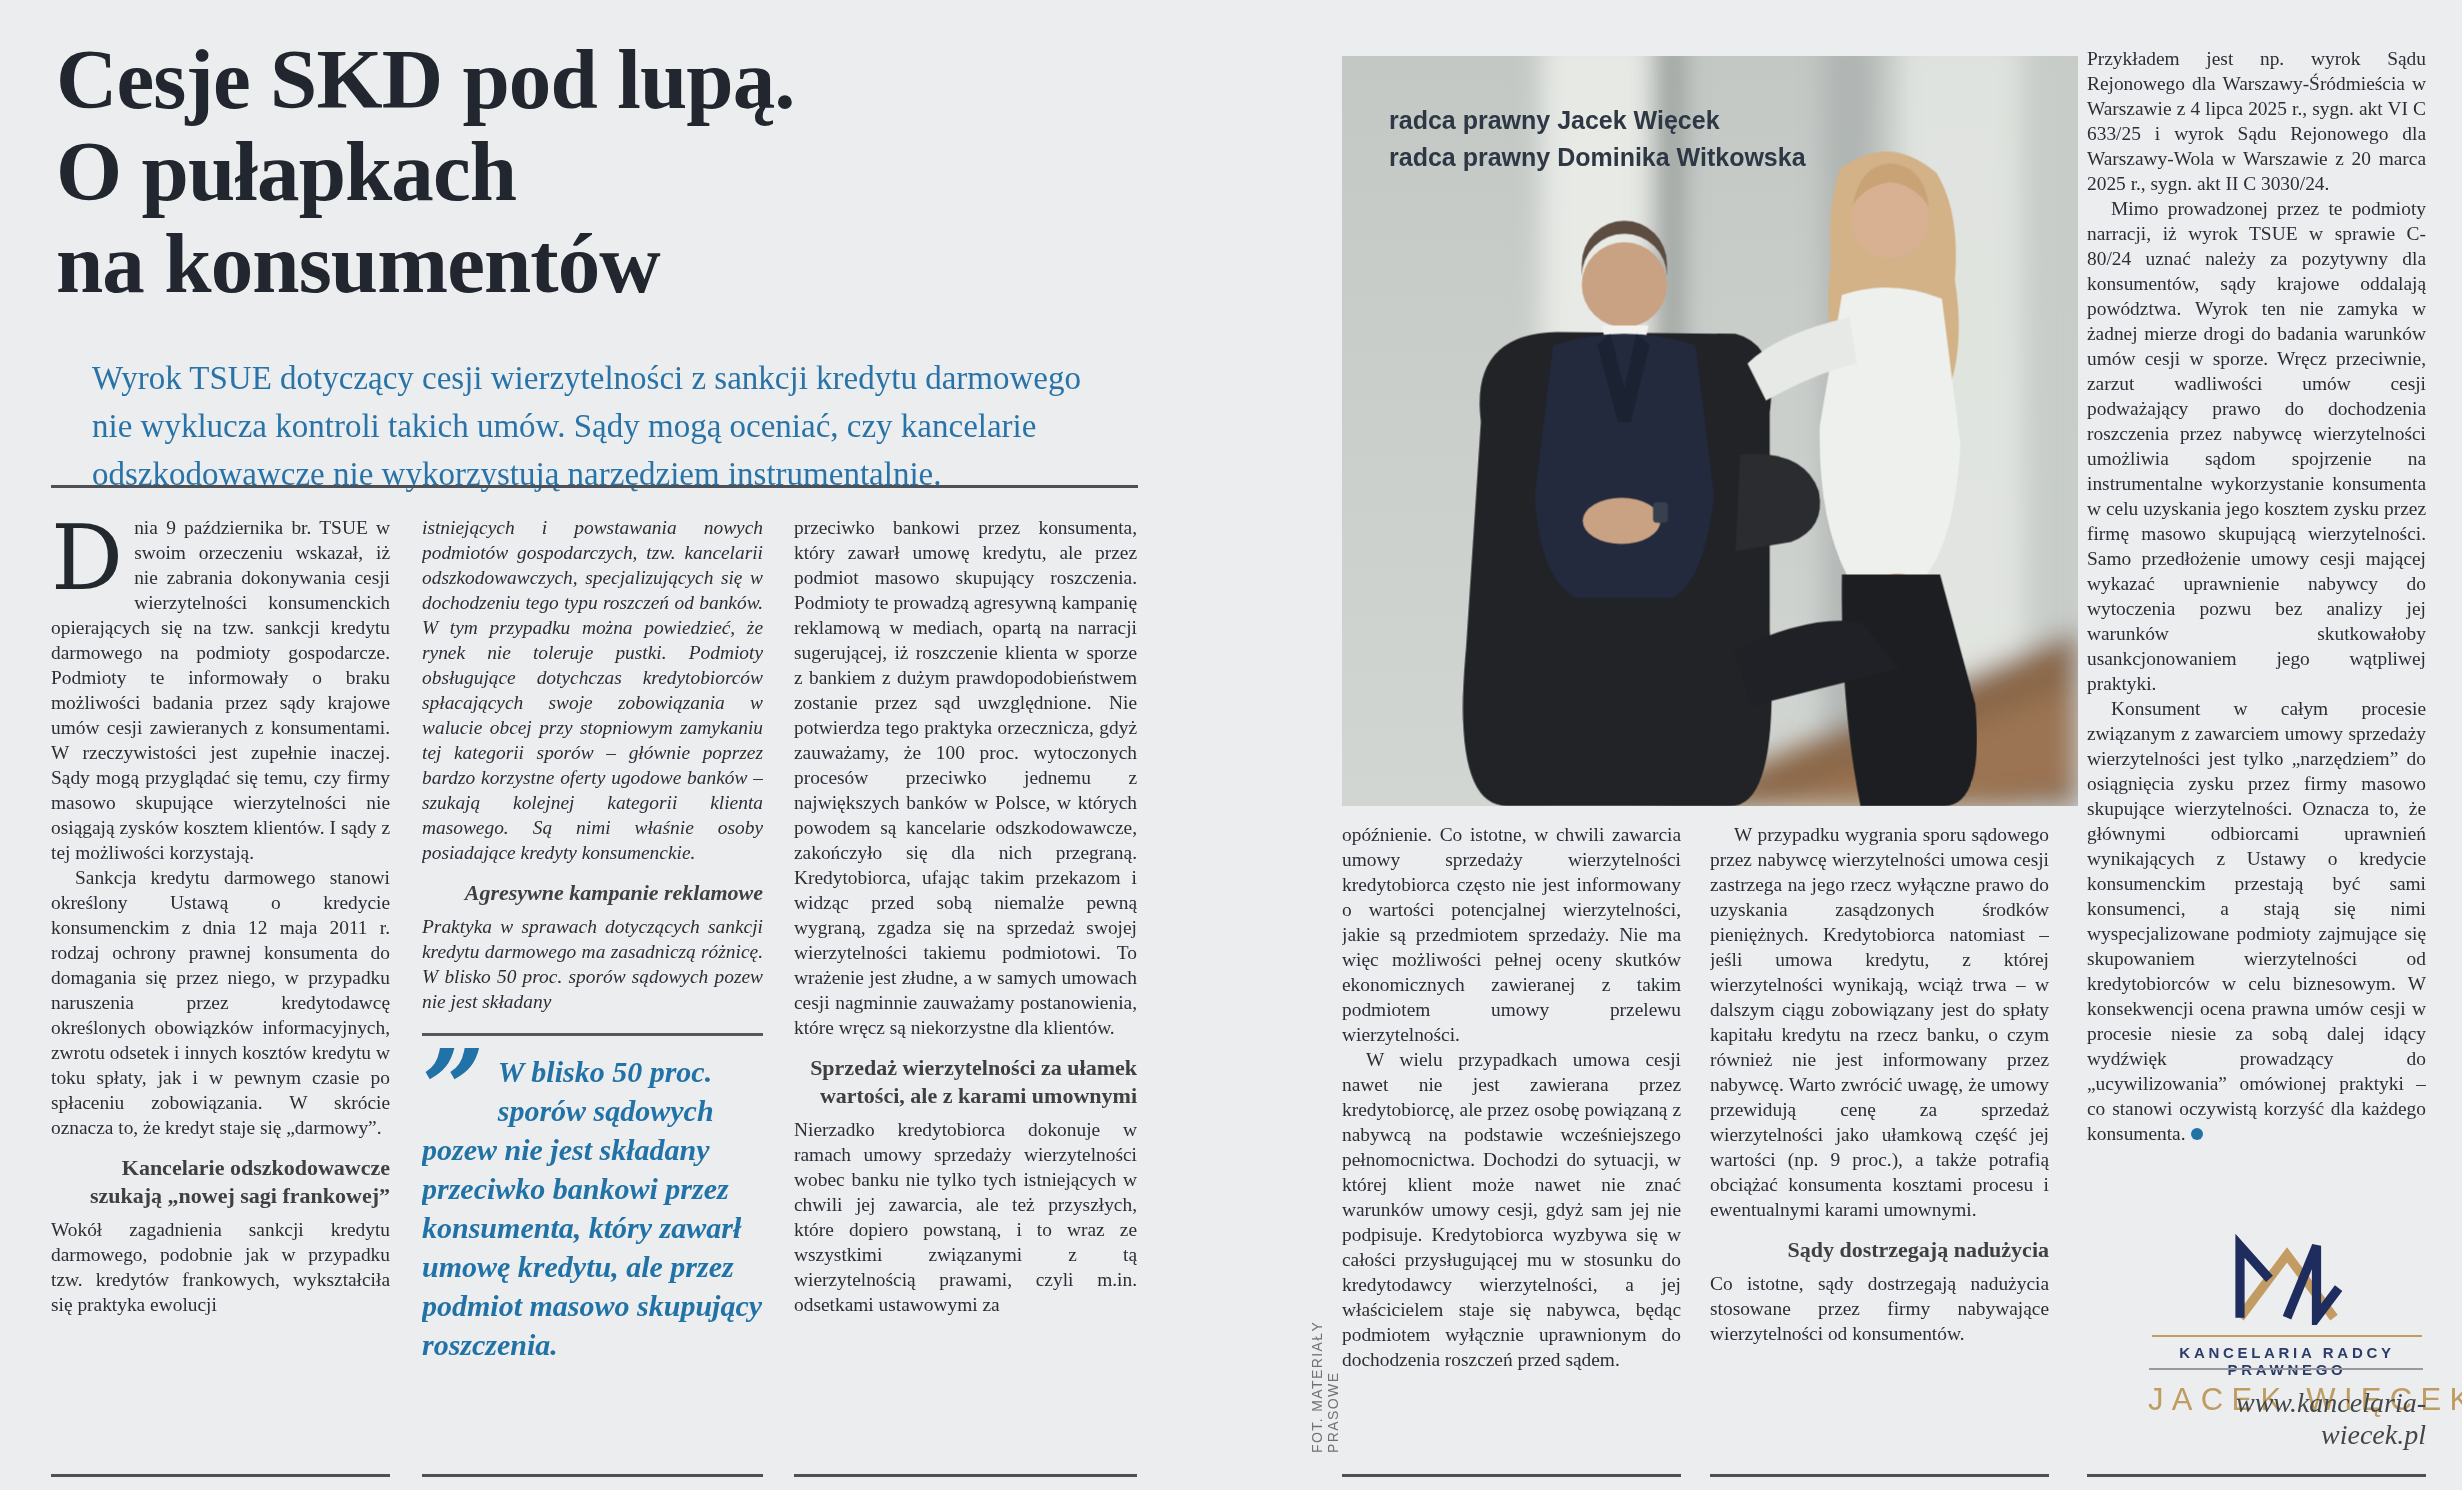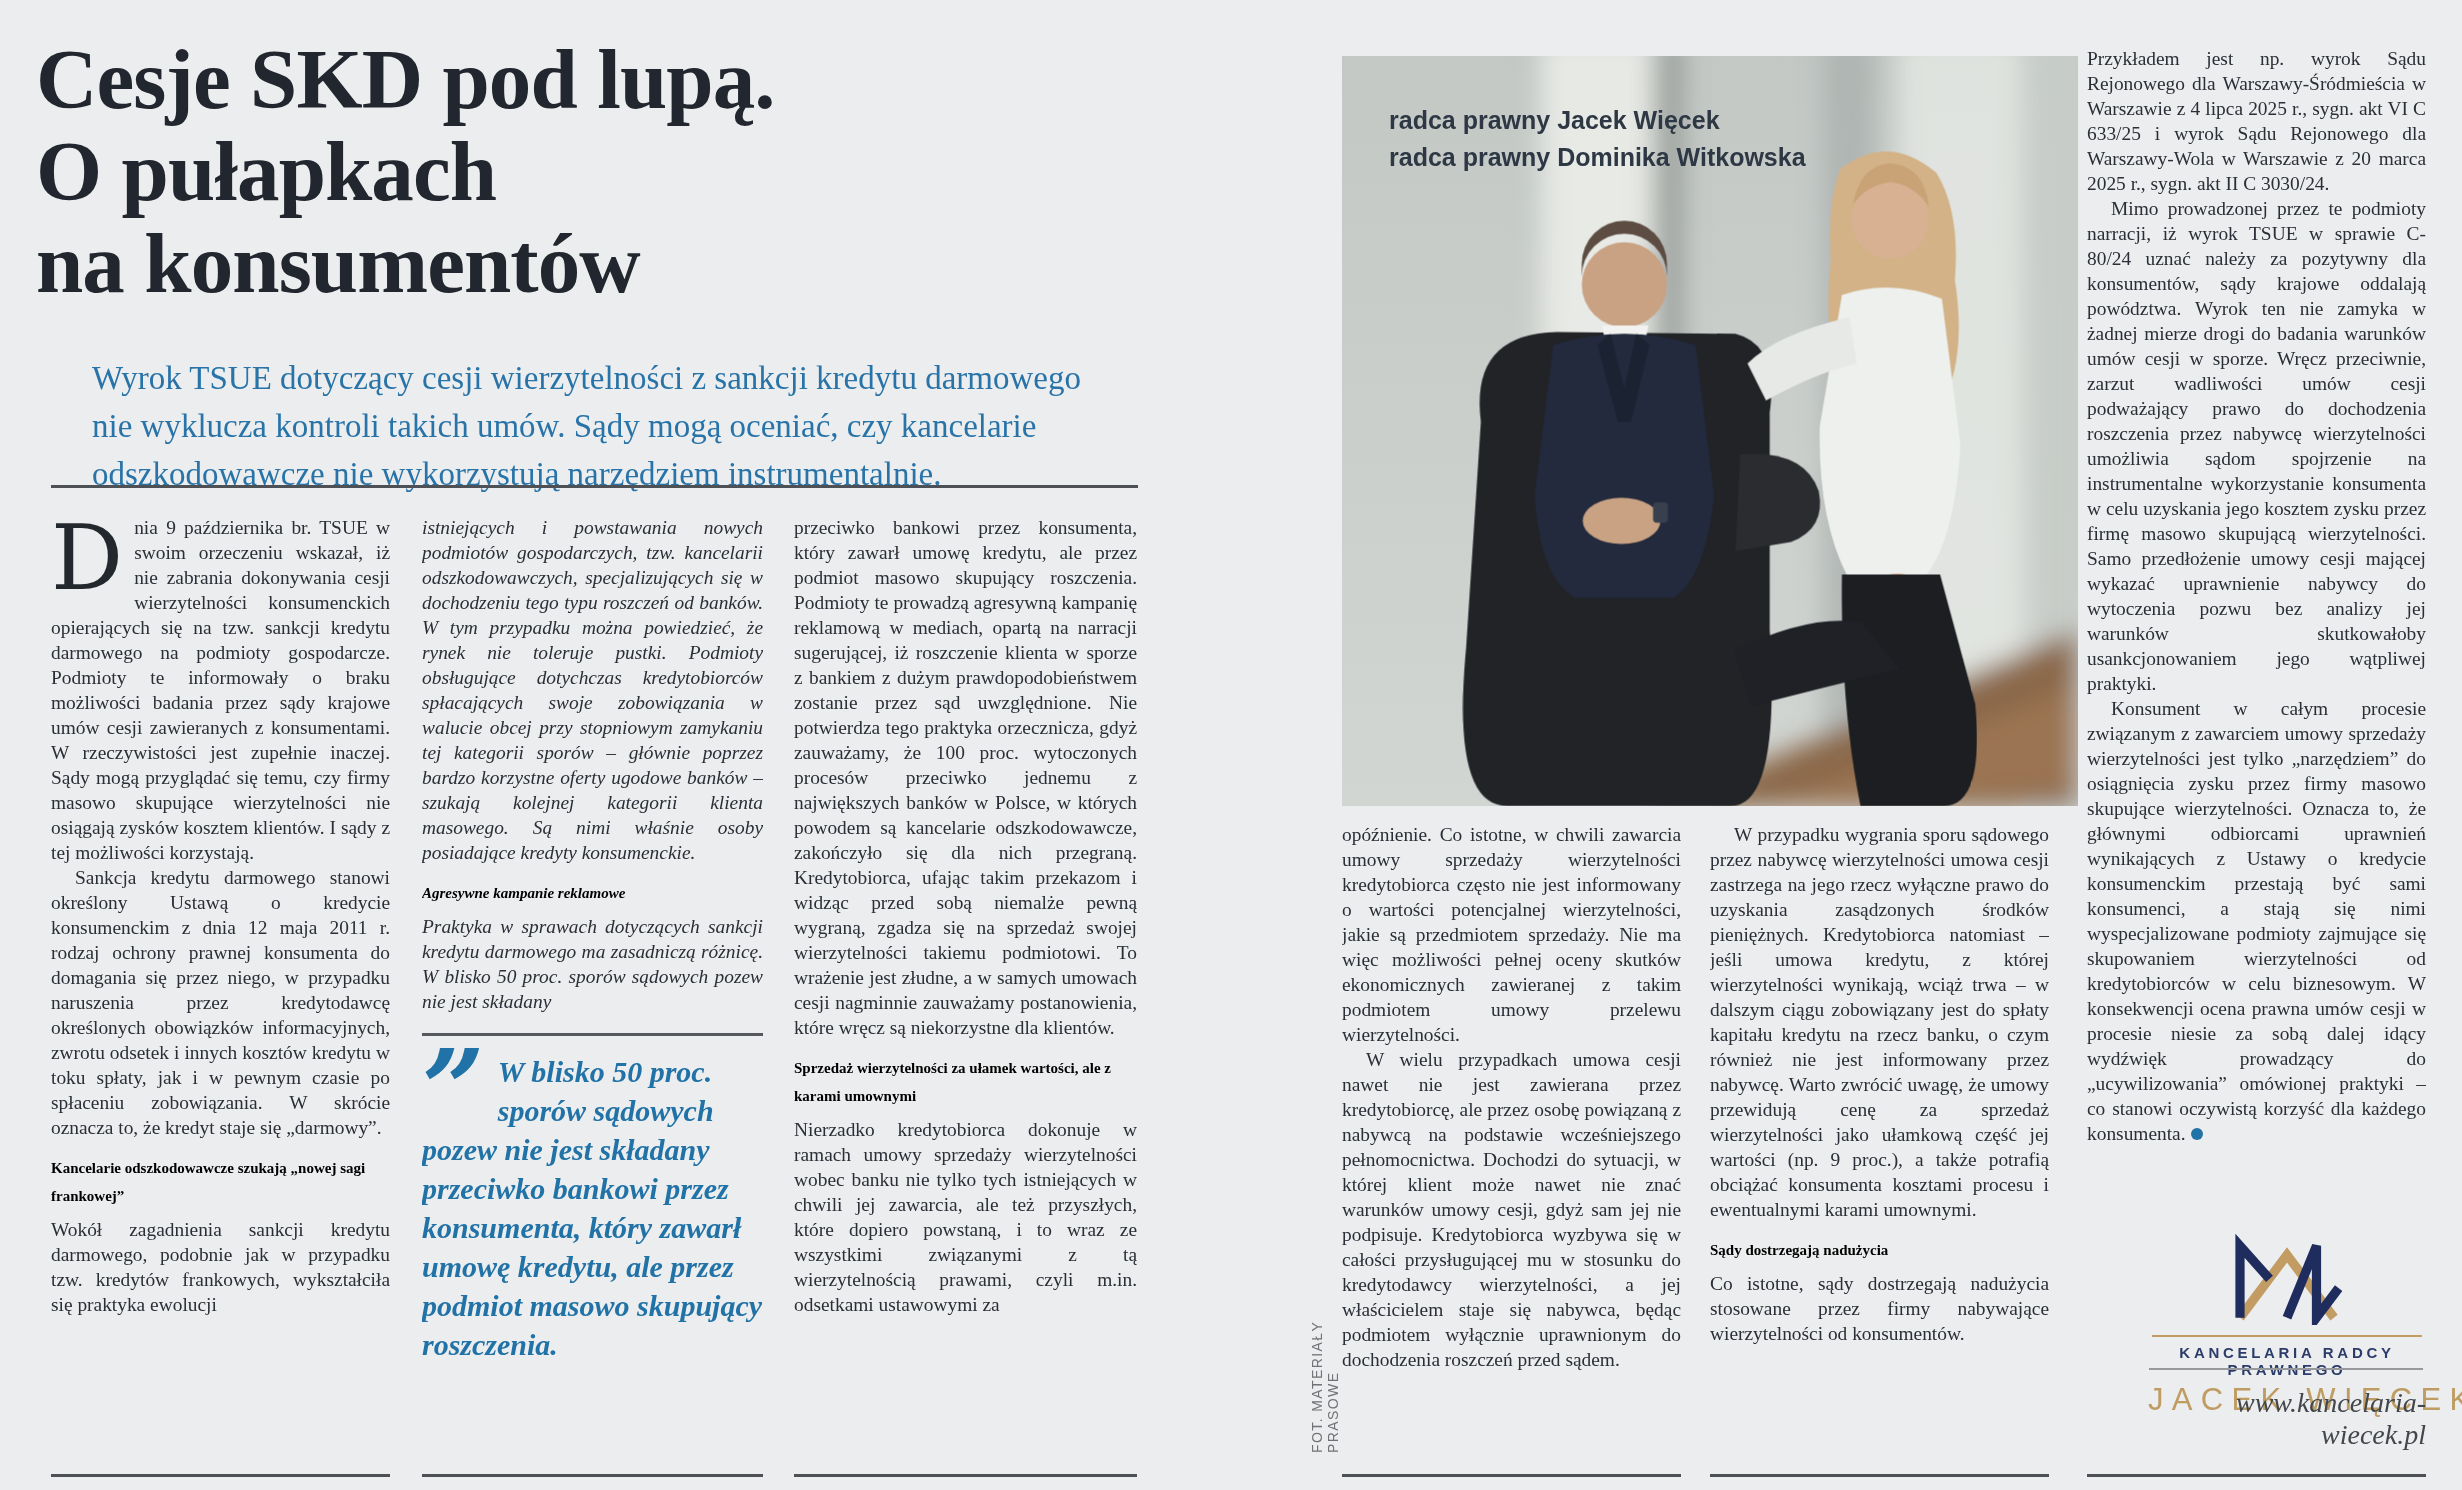--- a/index.html
+++ b/index.html
@@ -1,33 +1,33 @@
 <!DOCTYPE html>
 <html lang="pl" style="font-size:15px"><head>
 <meta charset="utf-8">
 <style>
   html,body{margin:0;padding:0;background:#e7e8e9;}
   #page{position:relative;width:2462px;height:1490px;background:#ecedee;overflow:hidden;
         font-family:"Liberation Serif",serif;color:#2a2e36;}
   
-  .headline{position:absolute;left:36px;top:33px;width:1166px;
+  .headline{position:absolute;left:56px;top:33px;width:1166px;
             font-family:"Liberation Serif",serif;font-weight:bold;color:#22272f;
             font-size:85px;line-height:92px;letter-spacing:-0.9px;}
   
   .lead{position:absolute;left:51px;top:354px;width:1157px;color:#2873a8;
         font-size:33px;line-height:48px;margin-left:41px;}
   
   .rule{position:absolute;background:#4d5155;height:2.8px;}
   .rule-light{position:absolute;background:#97999c;height:1.9px;}
   
   .col{position:absolute;font-size:19.4px;line-height:25px;text-align:justify;overflow:hidden;}
   .col p{margin:0;}
   .col p.ind{text-indent:24px;}
-  .subhead{font-family:"Liberation Serif",serif;font-weight:bold;color:#000000;
-           font-size:15px;line-height:28px;margin:14px 0 7.4px 0;text-align:left;}
+  .subhead{font-family:"Liberation Serif",serif;font-weight:bold;color:#404040;
+           font-size:22px;line-height:28px;margin:14px 0 7.4px 0;text-align:right;}
   .dropcap{float:left;font-family:"DejaVu Serif",serif;font-size:90px;line-height:74px;
            padding:5.6px 11px 0 0;color:#23282f;font-weight:normal;}
   
   .quoterule{width:100%;height:2.8px;background:#55585c;margin:18.5px 0 16.7px 0;}
   .pullquote{font-weight:bold;color:#2172a6;font-size:30px;line-height:39px;text-align:left;}
   .qmark{float:left;font-family:"DejaVu Serif",serif;font-size:109px;line-height:74px;
          color:#2172a6;padding-right:13px;}
   
   .photo{position:absolute;left:1342px;top:56px;width:736px;height:750px;overflow:hidden;background:#c6cbc8;}
   .caption{position:absolute;left:1389px;top:102px;width:592px;

